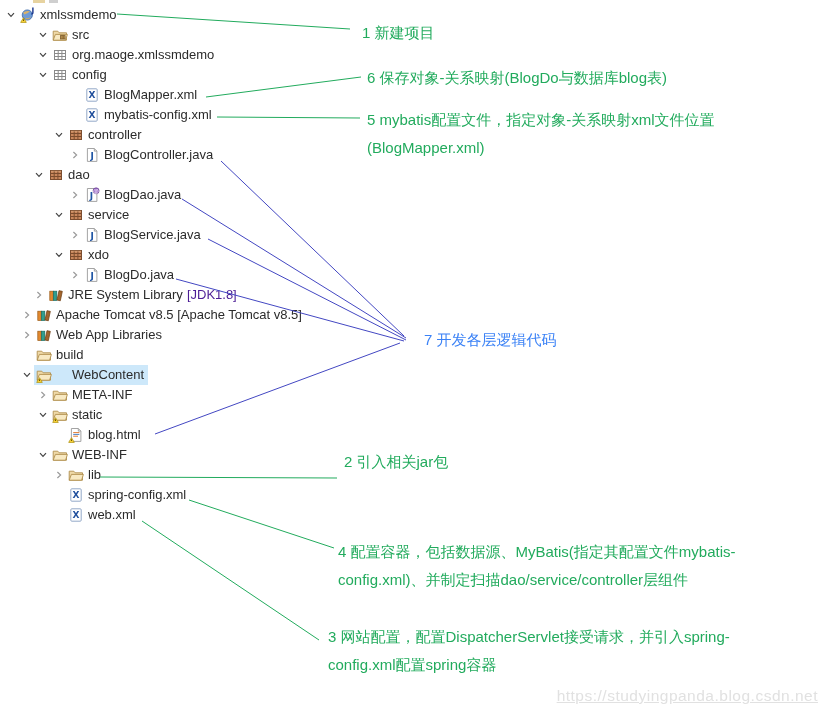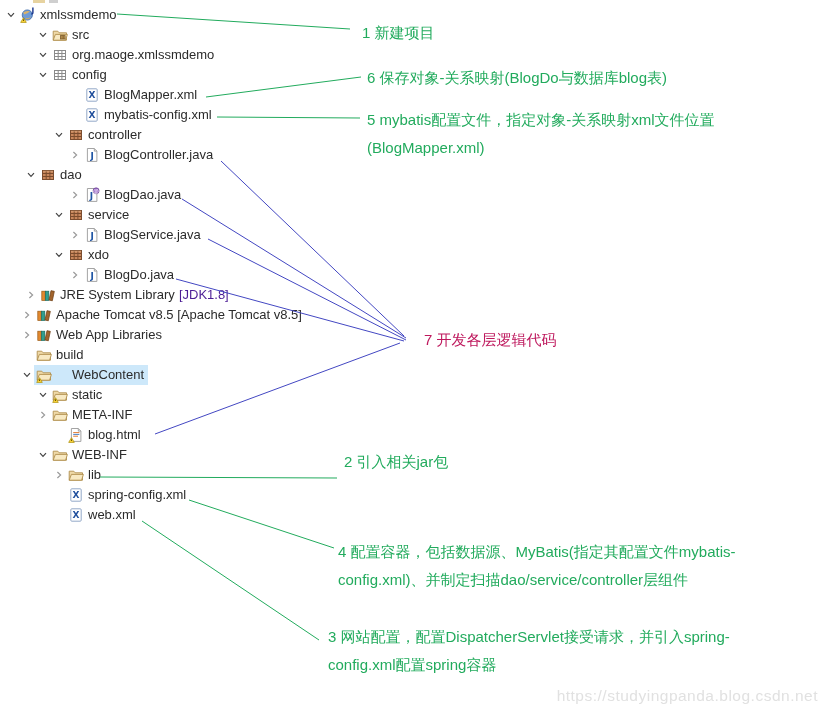--- a/index.html
+++ b/index.html
@@ -12,25 +12,25 @@
   .row{display:flex;align-items:center;height:20px;font-size:13px;color:#2b2b2b;white-space:nowrap;}
   .chev{width:14px;height:20px;display:inline-flex;align-items:center;justify-content:center;flex:none;}
   .rowline{display:inline-flex;align-items:center;padding:1px 4px 1px 1px;}
   .rowline.sel{background:#cde8fa;gap:16px;}
   .icon{width:16px;height:16px;margin:0 4px 0 1px;flex:none;display:inline-block;line-height:0;}
   .label{line-height:18px;}
   .suffix{margin-left:4px;color:#4c1d95;}
   
   .note{position:absolute;font-size:15px;line-height:28px;white-space:nowrap;}
   .note.green{color:#22ab5d;}
-  .note.blue{color:#be185d;}
+  .note.blue{color:#3b82f6;}
   
   .overlay{position:absolute;left:0;top:0;pointer-events:none;}
   
-  .watermark{position:absolute;right:3px;top:687px;font-size:15.5px;color:#e1e1e1;letter-spacing:.5px;}
+  .watermark{position:absolute;right:3px;top:687px;font-size:15.5px;color:#e1e1e1;letter-spacing:.5px;text-decoration:underline;}
   .frag{position:absolute;top:0;}
   .frag-a{left:33px;width:12px;height:3px;background:#e7d3a0;}
   .frag-b{left:49px;width:9px;height:3px;background:#cfcfcf;}
 </style>
 </head>
 <body>
 
 <div class="stage">
   <div class="frag frag-a"></div>
   <div class="frag frag-b"></div>
@@ -159,21 +159,21 @@
         </span>
         <span class="rowline">
           <span class="icon"><svg width="16" height="16" viewBox="0 0 16 16">
               <path d="M3.4 1.5 L10.3 1.5 L12.9 4.1 L12.9 14.4 L3.4 14.4 Z" fill="#ffffff" stroke="#9a9a9a" stroke-width="0.9"></path>
               <path d="M10.3 1.5 L10.3 4.1 L12.9 4.1" fill="none" stroke="#9a9a9a" stroke-width="0.9"></path>
               <text x="8.1" y="11.6" font-size="9" font-weight="bold" fill="#2055a4" text-anchor="middle" font-family="DejaVu Sans, sans-serif">J</text>
             </svg></span>
           <span class="label">BlogController.java</span>
         </span>
       </div>
-      <div class="row" style="padding-left: 24px;">
+      <div class="row" style="padding-left: 32px;">
         <span class="chev">
           <svg width="10" height="10" viewBox="0 0 10 10">
             <polyline points="2,3.2 5,6.4 8,3.2" fill="none" stroke="#454545" stroke-width="1.2"></polyline>
           </svg>
         </span>
         <span class="rowline">
           <span class="icon"><svg width="16" height="16" viewBox="0 0 16 16">
               <rect x="2.5" y="3.5" width="11" height="9" fill="#c9875c" stroke="#7c4d2e"></rect>
               <g stroke="#7c4d2e">
                 <line x1="2.5" y1="6.5" x2="13.5" y2="6.5"></line>
@@ -266,21 +266,21 @@
         </span>
         <span class="rowline">
           <span class="icon"><svg width="16" height="16" viewBox="0 0 16 16">
               <path d="M3.4 1.5 L10.3 1.5 L12.9 4.1 L12.9 14.4 L3.4 14.4 Z" fill="#ffffff" stroke="#9a9a9a" stroke-width="0.9"></path>
               <path d="M10.3 1.5 L10.3 4.1 L12.9 4.1" fill="none" stroke="#9a9a9a" stroke-width="0.9"></path>
               <text x="8.1" y="11.6" font-size="9" font-weight="bold" fill="#2055a4" text-anchor="middle" font-family="DejaVu Sans, sans-serif">J</text>
             </svg></span>
           <span class="label">BlogDo.java</span>
         </span>
       </div>
-      <div class="row" style="padding-left: 24px; text-align: right;">
+      <div class="row" style="padding-left: 32px; text-align: right;">
         <span class="chev">
           <svg width="10" height="10" viewBox="0 0 10 10">
             <polyline points="3.4,2 6.6,5 3.4,8" fill="none" stroke="#9b9b9b" stroke-width="1.2"></polyline>
           </svg>
         </span>
         <span class="rowline">
           <span class="icon"><svg width="16" height="16" viewBox="0 0 16 16">
               <rect x="1.8" y="4.2" width="3.4" height="9.2" fill="#e2892f" stroke="#9a5a14" stroke-width="0.7"></rect>
               <rect x="5.4" y="4.2" width="3.4" height="9.2" fill="#2f9e8f" stroke="#1a6a5e" stroke-width="0.7"></rect>
               <g transform="rotate(12 11.6 9)">
@@ -347,45 +347,45 @@
               <path d="M3.4 7.4 L15.4 7.4 L13.6 13.2 L1.2 13.2 Z" fill="#f8e9c2" stroke="#b08f4e" stroke-width="0.9"></path>
               <path d="M0.7 15.4 L3.5 10.7 L6.3 15.4 Z" fill="#ffd73b" stroke="#a88a00" stroke-width="0.7"></path>
               <rect x="3.1" y="12.3" width="0.9" height="1.7" fill="#5a4a00"></rect>
             </svg></span>
           <span class="label">WebContent</span>
         </span>
       </div>
       <div class="row" style="padding-left: 36px;">
         <span class="chev">
           <svg width="10" height="10" viewBox="0 0 10 10">
+            <polyline points="3.4,2 6.6,5 3.4,8" fill="none" stroke="#9b9b9b" stroke-width="1.2"></polyline>
+          </svg>
+        </span>
+        <span class="rowline">
+          <span class="icon"><svg width="16" height="16" viewBox="0 0 16 16">
+              <path d="M1.2 4.2 L5.8 4.2 L7.2 5.8 L14.5 5.8 L14.5 13.2 L1.2 13.2 Z" fill="#efd9a7" stroke="#b08f4e" stroke-width="0.9"></path>
+              <path d="M3.4 7.4 L15.4 7.4 L13.6 13.2 L1.2 13.2 Z" fill="#f8e9c2" stroke="#b08f4e" stroke-width="0.9"></path>
+            </svg></span>
+          <span class="label">META-INF</span>
+        </span>
+      </div>
+      <div class="row" style="padding-left: 36px;">
+        <span class="chev">
+          <svg width="10" height="10" viewBox="0 0 10 10">
             <polyline points="2,3.2 5,6.4 8,3.2" fill="none" stroke="#454545" stroke-width="1.2"></polyline>
           </svg>
         </span>
         <span class="rowline">
           <span class="icon"><svg width="16" height="16" viewBox="0 0 16 16">
               <path d="M1.2 4.2 L5.8 4.2 L7.2 5.8 L14.5 5.8 L14.5 13.2 L1.2 13.2 Z" fill="#efd9a7" stroke="#b08f4e" stroke-width="0.9"></path>
               <path d="M3.4 7.4 L15.4 7.4 L13.6 13.2 L1.2 13.2 Z" fill="#f8e9c2" stroke="#b08f4e" stroke-width="0.9"></path>
               <path d="M0.7 15.4 L3.5 10.7 L6.3 15.4 Z" fill="#ffd73b" stroke="#a88a00" stroke-width="0.7"></path>
               <rect x="3.1" y="12.3" width="0.9" height="1.7" fill="#5a4a00"></rect>
             </svg></span>
           <span class="label">static</span>
-        </span>
-      </div>
-      <div class="row" style="padding-left: 36px;">
-        <span class="chev">
-          <svg width="10" height="10" viewBox="0 0 10 10">
-            <polyline points="3.4,2 6.6,5 3.4,8" fill="none" stroke="#9b9b9b" stroke-width="1.2"></polyline>
-          </svg>
-        </span>
-        <span class="rowline">
-          <span class="icon"><svg width="16" height="16" viewBox="0 0 16 16">
-              <path d="M1.2 4.2 L5.8 4.2 L7.2 5.8 L14.5 5.8 L14.5 13.2 L1.2 13.2 Z" fill="#efd9a7" stroke="#b08f4e" stroke-width="0.9"></path>
-              <path d="M3.4 7.4 L15.4 7.4 L13.6 13.2 L1.2 13.2 Z" fill="#f8e9c2" stroke="#b08f4e" stroke-width="0.9"></path>
-            </svg></span>
-          <span class="label">META-INF</span>
         </span>
       </div>
       <div class="row" style="padding-left: 52px;">
         <span class="chev"></span>
         <span class="rowline">
           <span class="icon"><svg width="16" height="16" viewBox="0 0 16 16">
               <path d="M3.4 1.5 L10.3 1.5 L12.9 4.1 L12.9 14.4 L3.4 14.4 Z" fill="#ffffff" stroke="#9a9a9a" stroke-width="0.9"></path>
               <path d="M10.3 1.5 L10.3 4.1 L12.9 4.1" fill="none" stroke="#9a9a9a" stroke-width="0.9"></path>
               <g stroke-width="1">
                 <line x1="5.2" y1="5.6" x2="11.4" y2="5.6" stroke="#e07a30"></line>

